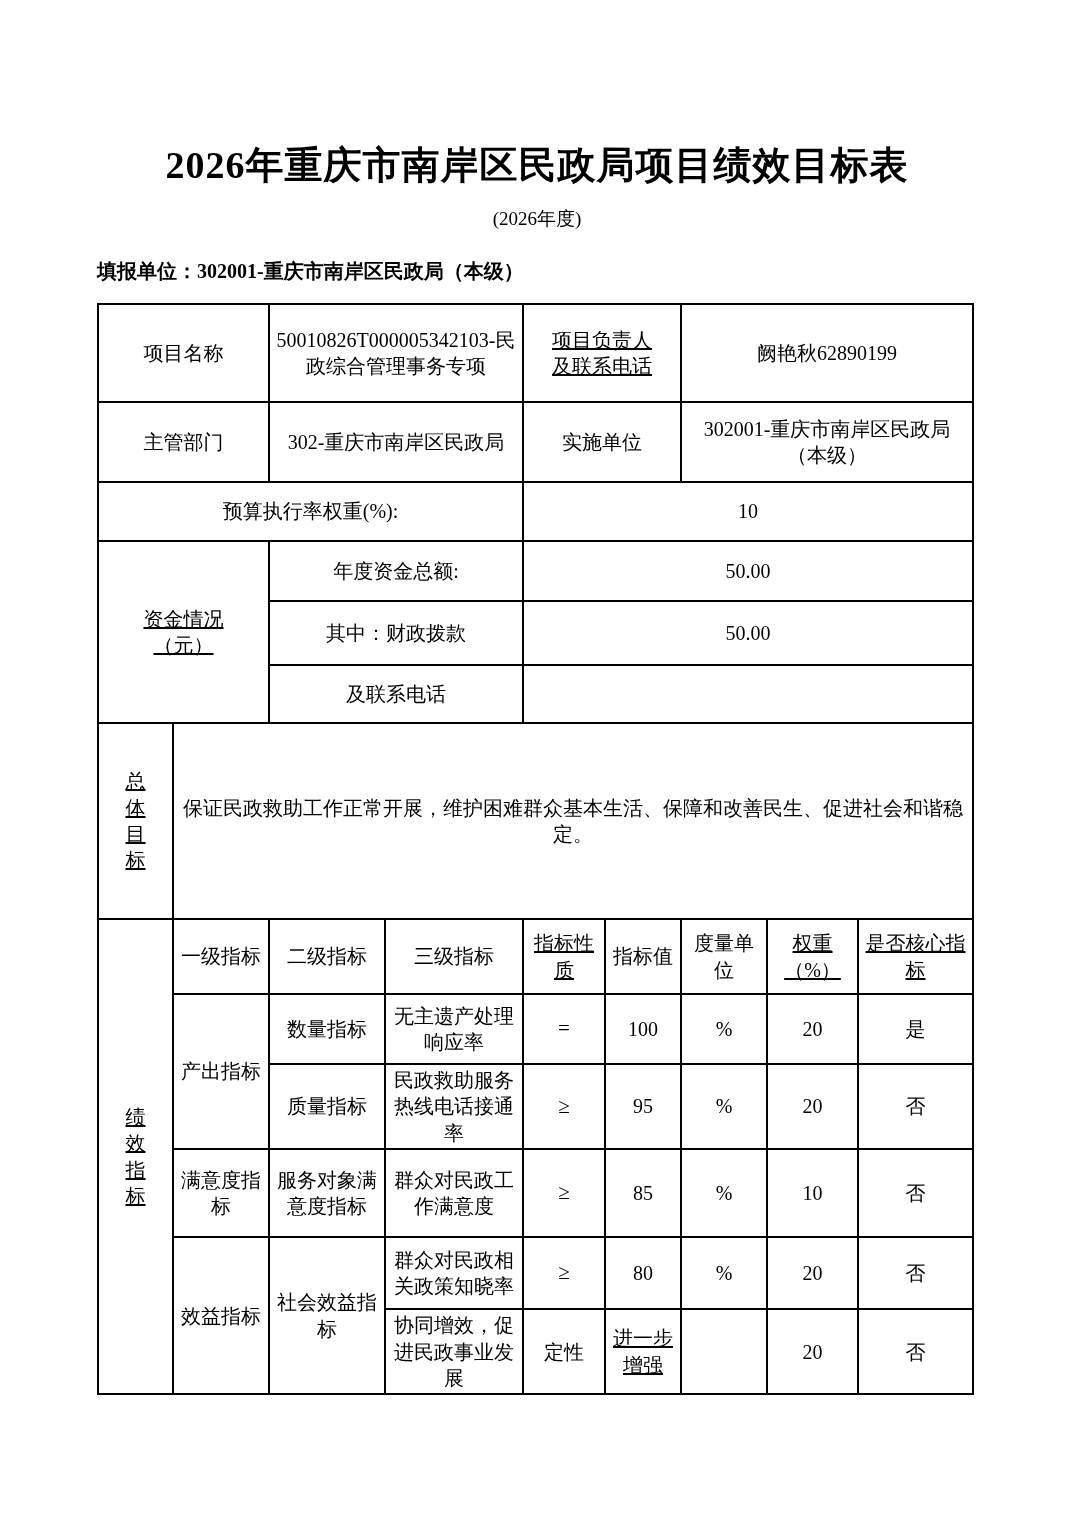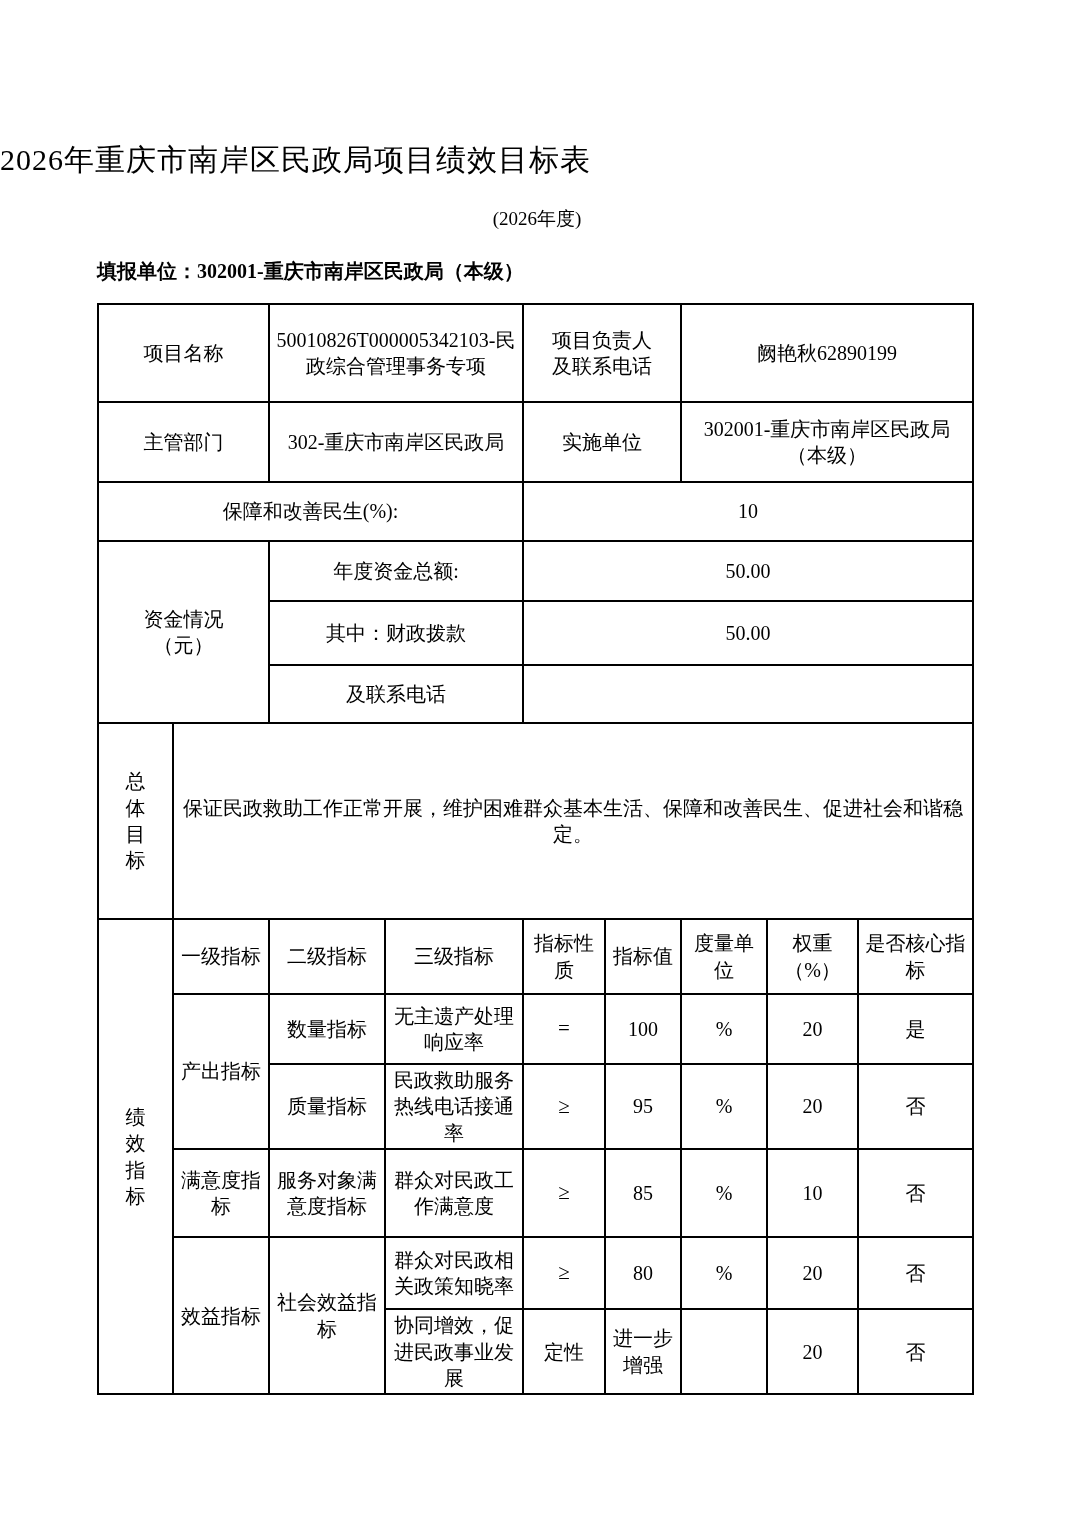--- a/index.html
+++ b/index.html
@@ -9,22 +9,23 @@
     height: 1520px;
     background: #ffffff;
     color: #000000;
     font-family: "Liberation Serif", "DejaVu Serif", serif;
     overflow: hidden;
   }
   .doc-title {
     position: absolute;
     top: 140px; left: 0;
     width: 100%;
-    font-size: 30px;
-    font-weight: normal;
+    text-align: center;
+    font-size: 38px;
+    font-weight: bold;
     letter-spacing: 1px;
   }
   .doc-subtitle {
     position: absolute;
     top: 206px; left: 0;
     width: 100%;
     text-align: center;
     font-size: 19px;
   }
   .report-unit {
@@ -45,21 +46,21 @@
     border: 2px solid #000000;
     vertical-align: middle;
     text-align: center;
     padding: 2px 4px;
     line-height: 1.32;
     overflow: hidden;
     word-break: break-all;
   }
   td.al { text-align: left; padding-left: 7px; padding-right: 5px; }
   td.ar { text-align: right; padding-right: 4px; }
-  .prewrap { white-space: pre-line; }
+  .prewrap { white-space: pre-line; text-decoration: underline; }
   td.vert { line-height: 1.35; }
   td.vert-goal { line-height: 1.18; }
   td.nature { font-size: 21px; }
 </style>
 </head>
 <body>
 
 <div class="page">
 
   <div class="doc-title">2026年重庆市南岸区民政局项目绩效目标表</div>
@@ -89,21 +90,21 @@
     </tr>
 
     <tr style="height:80px">
       <td colspan="2">主管部门</td>
       <td colspan="2" class="al">302-重庆市南岸区民政局</td>
       <td colspan="2">实施单位</td>
       <td colspan="3" class="al">302001-重庆市南岸区民政局（本级）</td>
     </tr>
 
     <tr style="height:59px">
-      <td colspan="4">保障和改善民生(%):</td>
+      <td colspan="4">预算执行率权重(%):</td>
       <td colspan="5">10</td>
     </tr>
 
     <tr style="height:60px">
       <td colspan="2" rowspan="3" class="prewrap">资金情况
 （元）</td>
       <td colspan="2" class="al">年度资金总额:</td>
       <td colspan="5" class="ar">50.00</td>
     </tr>
     <tr style="height:64px">

